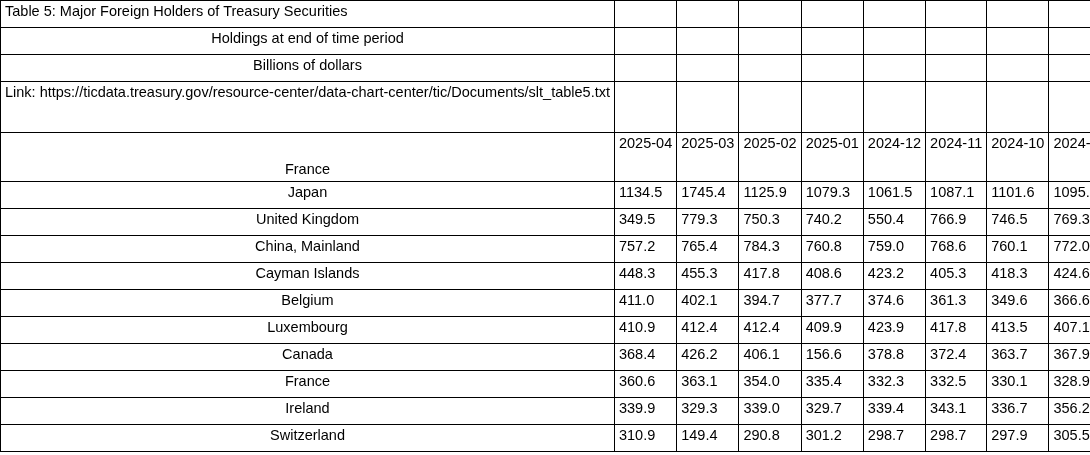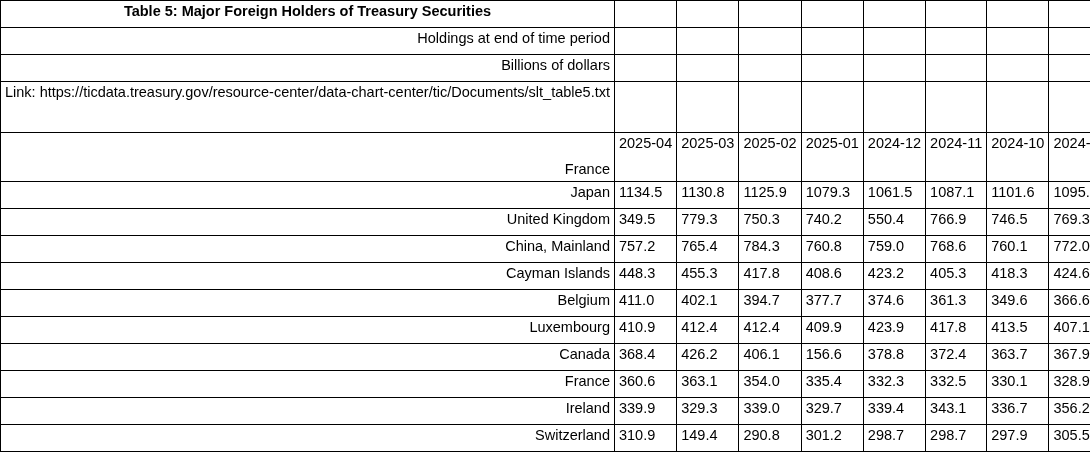--- a/index.html
+++ b/index.html
@@ -24,28 +24,28 @@
   table.sheet td {
     border: 1px solid #000000;
     padding: 2px 4px;
     vertical-align: top;
     line-height: 1.22;
     background: #ffffff;
     overflow: hidden;
     white-space: nowrap;
   }
   td.label {
-    text-align: right;
+    text-align: center;
   }
   td.num {
     text-align: left;
   }
   td.title {
-    font-weight: bold;
-    text-align: center;
+    font-weight: normal;
+    text-align: left;
   }
   td.wrap {
     white-space: normal;
     word-break: break-word;
   }
   td.blank {
     padding: 0;
   }
   .colA { width: 540px; }
   .colD { width: 57px; }
@@ -131,21 +131,21 @@
       <td class="num hdr-cell">2024-12</td>
       <td class="num hdr-cell">2024-11</td>
       <td class="num hdr-cell">2024-10</td>
       <td class="num hdr-cell">2024-09</td>
 
     </tr>
 
     <tr class="rowStd">
       <td class="label">Japan</td>
       <td class="num">1134.5</td>
-      <td class="num">1130.8</td>
+      <td class="num">1745.4</td>
       <td class="num">1125.9</td>
       <td class="num">1079.3</td>
       <td class="num">1061.5</td>
       <td class="num">1087.1</td>
       <td class="num">1101.6</td>
       <td class="num">1095.5</td>
 
     </tr>
     <tr class="rowStd">
       <td class="label">United Kingdom</td>

